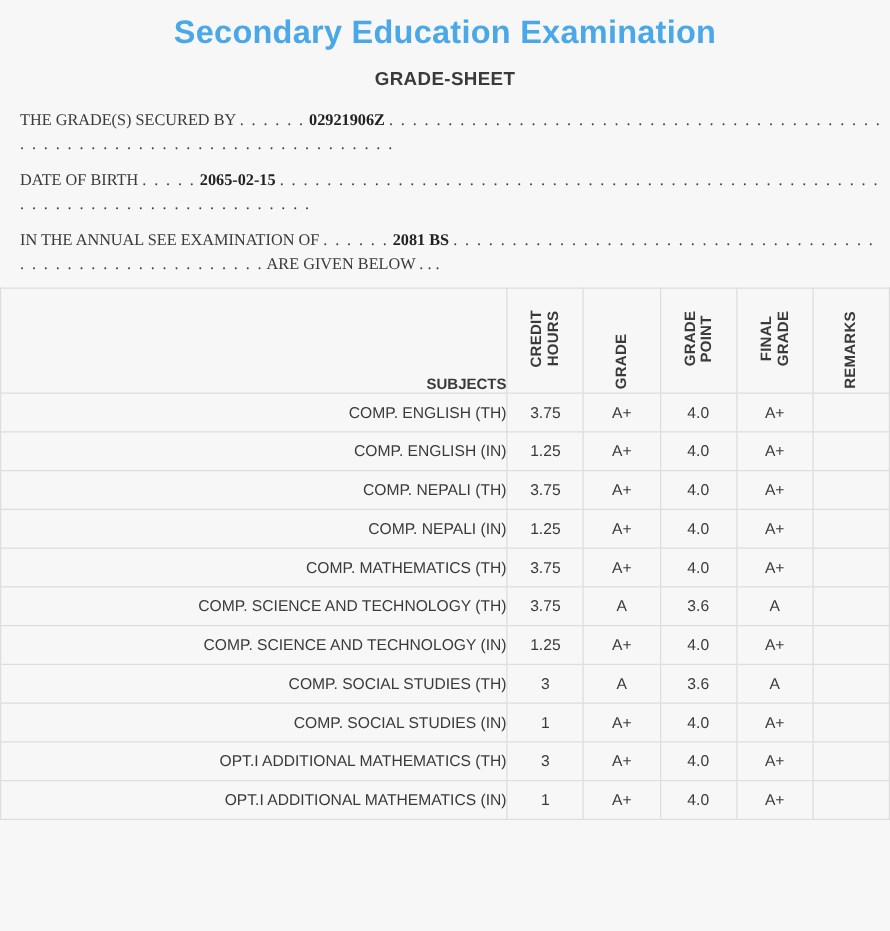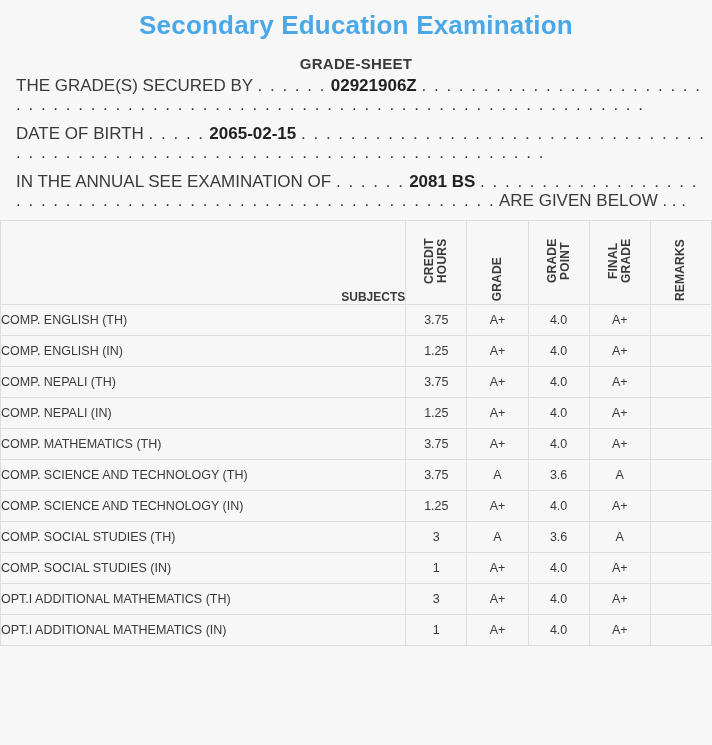--- a/index.html
+++ b/index.html
@@ -31,25 +31,26 @@
   }
   .subtitle {
     text-align: center;
     color: #3a3a3a;
     font-size: 15px;
     font-weight: bold;
     margin-top: 14px;
     letter-spacing: 0.3px;
   }
   .info-block {
-    margin-top: 4px;
+    margin-top: 14px;
     padding: 0 6px;
-    font-size: 17px;
+    font-size: 13px;
     color: #3a3a3a;
     line-height: 19px;
+    font-family: Liberation Serif, serif;
   }
   .info-line {
     margin-bottom: 10px;
     word-break: break-all;
   }
   .indent { padding-left: 10px; }
   .val {
     font-weight: bold;
     color: #222;
   }
@@ -89,21 +90,21 @@
     display: inline-block;
     line-height: 13px;
     text-align: center;
     letter-spacing: 0.2px;
   }
   tbody td {
     height: 30px;
     color: #3a3a3a;
   }
   td.subject {
-    text-align: left;
+    text-align: right;
     padding-left: 8px;
   }
   td.c {
     text-align: center;
   }
 </style>
 </head>
 <body>
 
 <div class="sheet">

